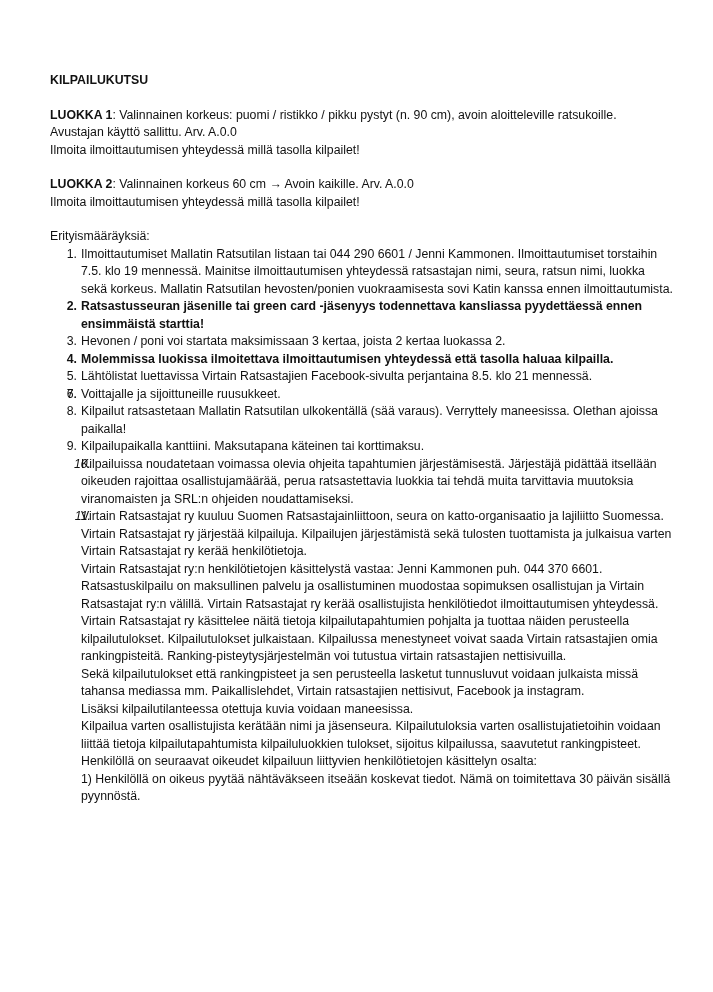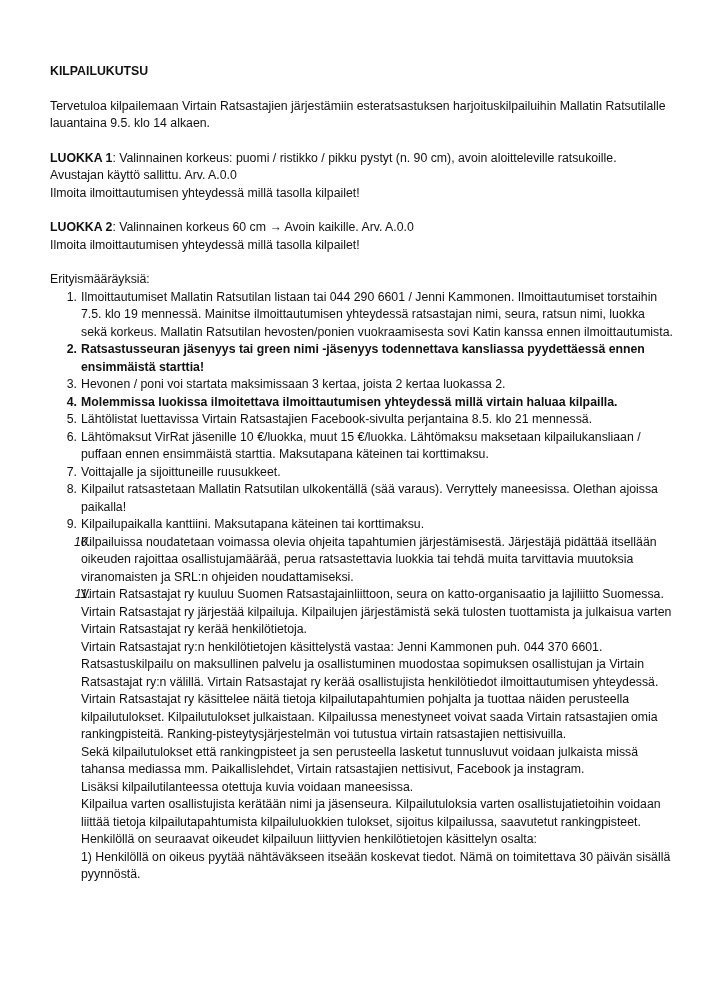--- a/index.html
+++ b/index.html
@@ -1,58 +1,57 @@
 <!DOCTYPE html>
 <html><head>
 <meta charset="utf-8">
 <style>
   html, body { margin: 0; padding: 0; background: #ffffff; }
   body {
     width: 713px; height: 992px; overflow: hidden;
     font-family: "Liberation Sans", sans-serif;
     font-size: 12.3px; color: #111111; line-height: 17.5px;
   }
-  .page { position: relative; padding: 63px 40px 0 50px; }
+  .page { position: relative; padding: 63px 40px 0 50px; margin-top: 9px; }
   .title { font-weight: bold; margin: 0 0 17px 0; }
   p { margin: 0; }
   .para { margin-bottom: 17px; }
   .b { font-weight: bold; }
   ol { margin: 0; padding: 0; list-style: none; }
   ol li { position: relative; padding-left: 31px; }
   ol li .num { position: absolute; left: 11px; width: 16px; text-align: right; }
   ol li .num.wide { left: 19px; width: 22px; font-style: italic; }
   .sub { display: block; }
 </style>
 </head>
 <body>
 
 <div class="page">
   <p class="title">KILPAILUKUTSU</p>
 
-  <p class="para">Tervetuloa kilpailemaan Virtain Ratsastajien järjestämiin esteratsastuksen harjoituskilpailuihin Mallatin Ratsutilalle lauantaina 9.5. klo 14 alkaen.</p>
 
   <div class="para">
     <p><span class="b">LUOKKA 1</span><span>: Valinnainen korkeus: puomi / ristikko / pikku pystyt (n. 90 cm), avoin aloitteleville ratsukoille. Avustajan käyttö sallittu. Arv. A.0.0</span></p>
     <p>Ilmoita ilmoittautumisen yhteydessä millä tasolla kilpailet!</p>
   </div>
 
   <div class="para">
     <p><span class="b">LUOKKA 2</span><span>: Valinnainen korkeus 60 cm → Avoin kaikille. Arv. A.0.0</span></p>
     <p>Ilmoita ilmoittautumisen yhteydessä millä tasolla kilpailet!</p>
   </div>
 
   <p>Erityismääräyksiä:</p>
 
   <ol>
     <li><span class="num">1.</span><span>Ilmoittautumiset Mallatin Ratsutilan listaan tai 044 290 6601 / Jenni Kammonen. Ilmoittautumiset torstaihin 7.5. klo 19 mennessä. Mainitse ilmoittautumisen yhteydessä ratsastajan nimi, seura, ratsun nimi, luokka sekä korkeus. Mallatin Ratsutilan hevosten/ponien vuokraamisesta sovi Katin kanssa ennen ilmoittautumista.</span></li>
-    <li class="b"><span class="num">2.</span><span>Ratsastusseuran jäsenyys tai green nimi -jäsenyys todennettava kansliassa pyydettäessä ennen ensimmäistä starttia!</span></li>
+    <li class="b"><span class="num">2.</span><span>Ratsastusseuran jäsenille tai green card -jäsenyys todennettava kansliassa pyydettäessä ennen ensimmäistä starttia!</span></li>
     <li><span class="num">3.</span><span>Hevonen / poni voi startata maksimissaan 3 kertaa, joista 2 kertaa luokassa 2.</span></li>
-    <li class="b"><span class="num">4.</span><span>Molemmissa luokissa ilmoitettava ilmoittautumisen yhteydessä millä virtain haluaa kilpailla.</span></li>
+    <li class="b"><span class="num">4.</span><span>Molemmissa luokissa ilmoitettava ilmoittautumisen yhteydessä että tasolla haluaa kilpailla.</span></li>
     <li><span class="num">5.</span><span>Lähtölistat luettavissa Virtain Ratsastajien Facebook-sivulta perjantaina 8.5. klo 21 mennessä.</span></li>
-    <li><span class="num">6.</span><span>Lähtömaksut VirRat jäsenille 10 €/luokka, muut 15 €/luokka. Lähtömaksu maksetaan kilpailukansliaan / puffaan ennen ensimmäistä starttia. Maksutapana käteinen tai korttimaksu.</span></li>
+    <li><span class="num">6.</span></li>
     <li><span class="num">7.</span><span>Voittajalle ja sijoittuneille ruusukkeet.</span></li>
     <li><span class="num">8.</span><span>Kilpailut ratsastetaan Mallatin Ratsutilan ulkokentällä (sää varaus).  Verryttely maneesissa. Olethan ajoissa paikalla!</span></li>
     <li><span class="num">9.</span><span>Kilpailupaikalla kanttiini. Maksutapana käteinen tai korttimaksu.</span></li>
     <li><span class="num wide">10.</span><span>Kilpailuissa noudatetaan voimassa olevia ohjeita tapahtumien järjestämisestä. Järjestäjä pidättää itsellään oikeuden rajoittaa osallistujamäärää, perua ratsastettavia luokkia tai tehdä muita tarvittavia muutoksia viranomaisten ja SRL:n ohjeiden noudattamiseksi.</span></li>
     <li>
         <span class="num wide">11.</span>
       <span class="sub">Virtain Ratsastajat ry kuuluu Suomen Ratsastajainliittoon, seura on katto-organisaatio ja lajiliitto Suomessa. Virtain Ratsastajat ry järjestää kilpailuja. Kilpailujen järjestämistä sekä tulosten tuottamista ja julkaisua varten Virtain Ratsastajat ry kerää henkilötietoja.</span>
       <span class="sub">Virtain Ratsastajat ry:n henkilötietojen käsittelystä vastaa: Jenni Kammonen puh. 044 370 6601.</span>
       <span class="sub">Ratsastuskilpailu on maksullinen palvelu ja osallistuminen muodostaa sopimuksen osallistujan ja Virtain Ratsastajat ry:n välillä. Virtain Ratsastajat ry kerää osallistujista henkilötiedot ilmoittautumisen yhteydessä. Virtain Ratsastajat ry käsittelee näitä tietoja kilpailutapahtumien pohjalta ja tuottaa näiden perusteella kilpailutulokset. Kilpailutulokset julkaistaan. Kilpailussa menestyneet voivat saada Virtain ratsastajien omia rankingpisteitä. Ranking-pisteytysjärjestelmän voi tutustua virtain ratsastajien nettisivuilla.</span>
       <span class="sub">Sekä kilpailutulokset että rankingpisteet ja sen perusteella lasketut tunnusluvut voidaan julkaista missä tahansa mediassa mm. Paikallislehdet, Virtain ratsastajien nettisivut, Facebook ja instagram.</span>

